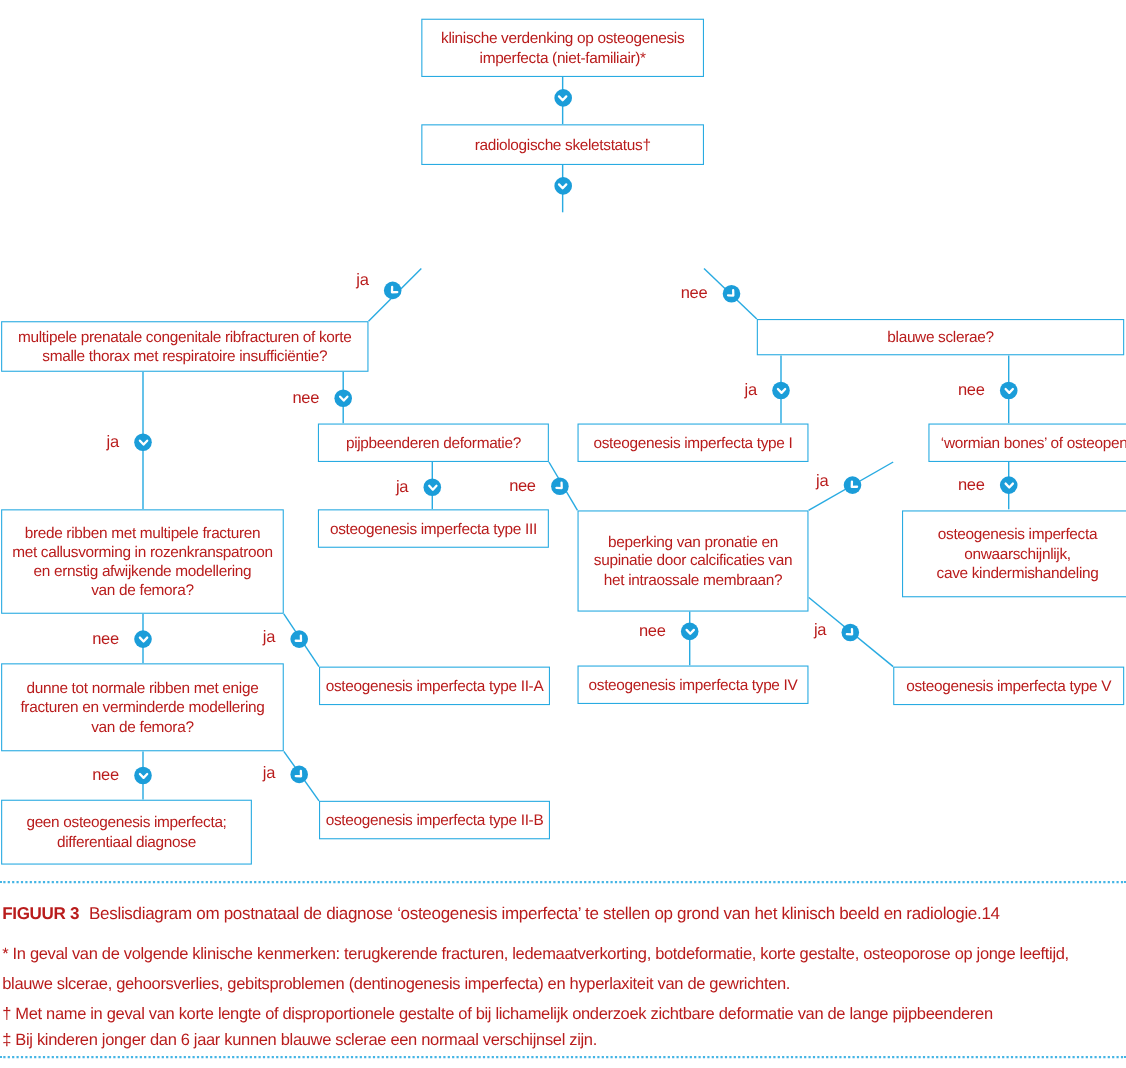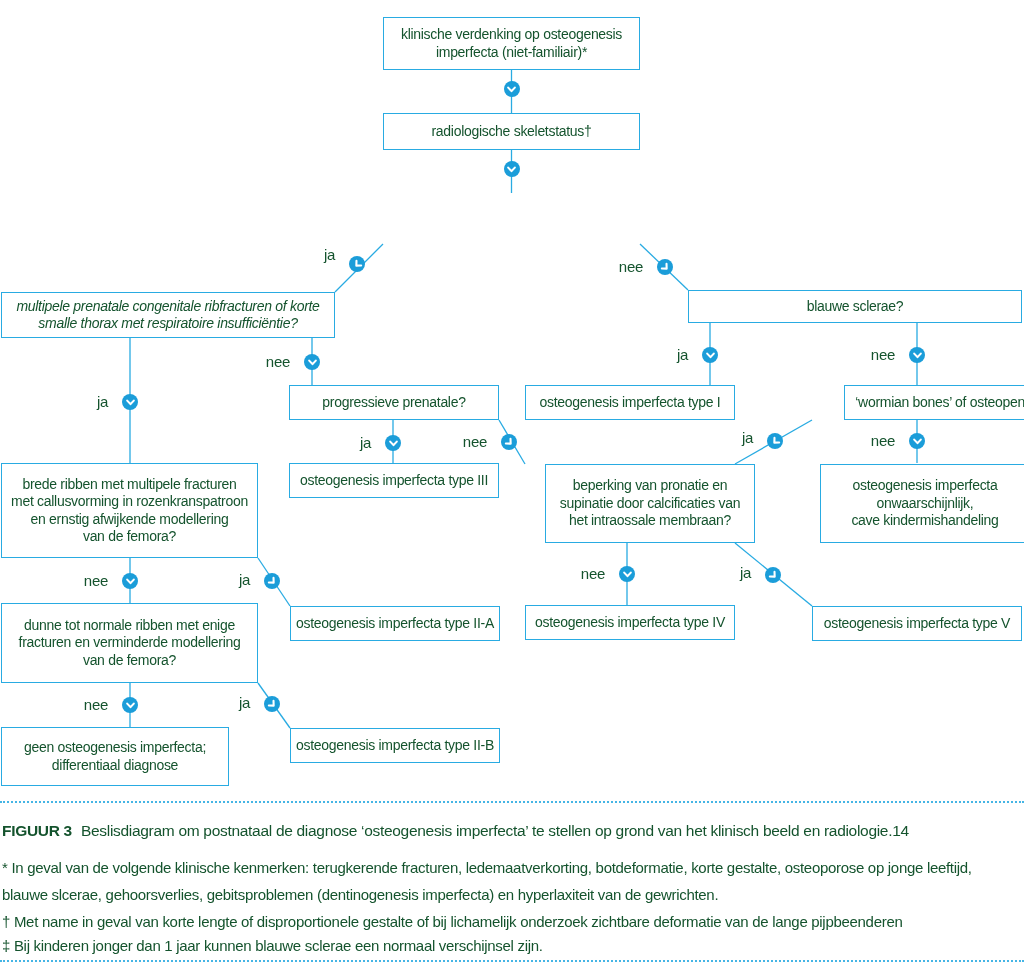--- a/index.html
+++ b/index.html
@@ -1,21 +1,21 @@
 <!DOCTYPE html>
 <html><head>
 <meta charset="utf-8">
 <style>
   html, body { margin: 0; padding: 0; background: #ffffff; }
   .page {
     position: relative;
     width: 1024px;
     height: 971px;
     font-family: "Liberation Sans", "DejaVu Sans", sans-serif;
-    color: #14532d;
+    color: #b91c1c;
     overflow: hidden;
     background: #fff;
   }
   svg.wires { position: absolute; left: 0; top: 0; }
   .node {
     position: absolute;
     box-sizing: border-box;
     border: 1px solid #29abe2;
     background: #ffffff;
     display: flex;
@@ -92,28 +92,28 @@
       <line x1="130" y1="558" x2="130" y2="603"></line>
       <line x1="258" y1="558" x2="290" y2="606"></line>
       <line x1="130" y1="683" x2="130" y2="727"></line>
       <line x1="258" y1="683" x2="290" y2="728"></line>
     </g>
   </svg>
 
   <div class="node" style="left:383px; top:17px;  width:257px; height:53px;">klinische verdenking op osteogenesis
 imperfecta (niet-familiair)*</div>
   <div class="node" style="left:383px; top:113px; width:257px; height:37px;">radiologische skeletstatus†</div>
-  <div class="node" style="left:1px;   top:292px; width:334px; height:46px;font-style:italic;">multipele prenatale congenitale ribfracturen of korte
+  <div class="node" style="left:1px;   top:292px; width:334px; height:46px;">multipele prenatale congenitale ribfracturen of korte
 smalle thorax met respiratoire insufficiëntie?</div>
   <div class="node" style="left:688px; top:290px; width:334px; height:33px;">blauwe sclerae?</div>
-  <div class="node" style="left:289px; top:385px; width:210px; height:35px;">progressieve prenatale?</div>
+  <div class="node" style="left:289px; top:385px; width:210px; height:35px;">pijpbeenderen deformatie?</div>
   <div class="node" style="left:525px; top:385px; width:210px; height:35px;">osteogenesis imperfecta type I</div>
   <div class="node" style="left:812px; top:385px; width:210px; height:35px;margin-left:32px;">‘wormian bones’ of osteopenie?</div>
   <div class="node" style="left:289px; top:463px; width:210px; height:35px;">osteogenesis imperfecta type III</div>
-  <div class="node" style="left:525px; top:464px; width:210px; height:79px;margin-left:20px;">beperking van pronatie en
+  <div class="node" style="left:525px; top:464px; width:210px; height:92px;">beperking van pronatie en
 supinatie door calcificaties van
 het intraossale membraan?</div>
   <div class="node" style="left:820px; top:464px; width:210px; height:79px;">osteogenesis imperfecta
 onwaarschijnlijk,
 cave kindermishandeling</div>
   <div class="node" style="left:1px;   top:463px; width:257px; height:95px;">brede ribben met multipele fracturen
 met callusvorming in rozenkranspatroon
 en ernstig afwijkende modellering
 van de femora?</div>
   <div class="node" style="left:525px; top:605px; width:210px; height:35px;">osteogenesis imperfecta type IV</div>
@@ -235,17 +235,17 @@
   <span class="edge-label" style="left:180px; top:693px;">ja</span>
 
   <div class="sep" style="top:801px;"></div>
 
   <div class="caption" style="top:820px;">
     <span class="tag">FIGUUR 3</span><span>Beslisdiagram om postnataal de diagnose ‘osteogenesis imperfecta’ te stellen op grond van het klinisch beeld en radiologie.14</span>
   </div>
 
   <div class="note" style="top:854px;">* In geval van de volgende klinische kenmerken: terugkerende fracturen, ledemaatverkorting, botdeformatie, korte gestalte, osteoporose op jonge leeftijd, blauwe slcerae, gehoorsverlies, gebitsproblemen (dentinogenesis imperfecta) en hyperlaxiteit van de gewrichten.</div>
   <div class="note" style="top:908px;">† Met name in geval van korte lengte of disproportionele gestalte of bij lichamelijk onderzoek zichtbare deformatie van de lange pijpbeenderen</div>
-  <div class="note" style="top:932px;">‡ Bij kinderen jonger dan 1 jaar kunnen blauwe sclerae een normaal verschijnsel zijn.</div>
+  <div class="note" style="top:932px;">‡ Bij kinderen jonger dan 6 jaar kunnen blauwe sclerae een normaal verschijnsel zijn.</div>
 
   <div class="sep" style="top:960px;"></div>
 
 </div>
 
 </body></html>

